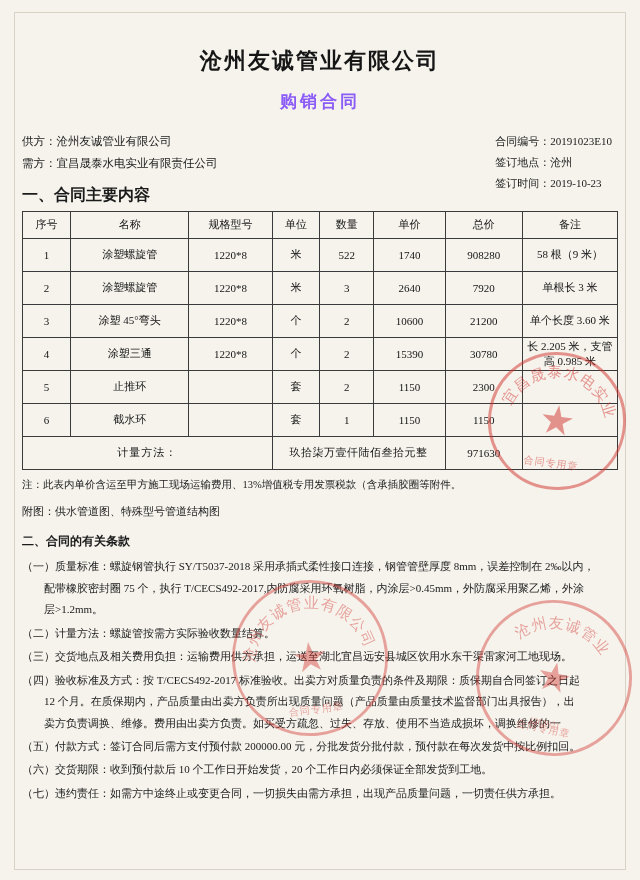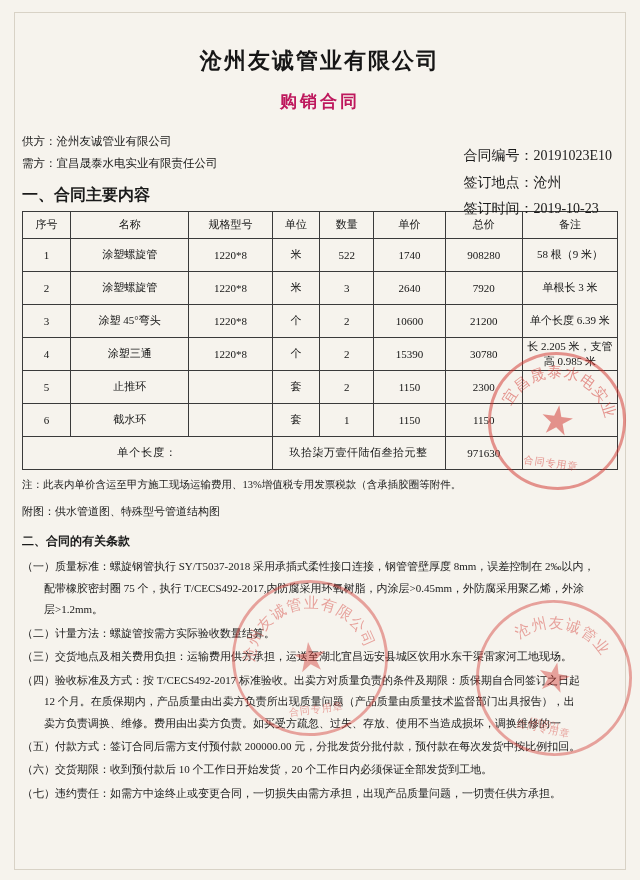--- a/index.html
+++ b/index.html
@@ -45,21 +45,21 @@
     letter-spacing: 2px;
     margin-top: 28px;
     color: #161616;
   }
   .doc-title {
     text-align: center;
     font-size: 17px;
     font-weight: bold;
     letter-spacing: 3px;
     margin-top: 14px;
-    color: #be185d;
+    color: #8b5cf6;
   }
 
   
   .meta-block {
     margin-top: 18px;
     position: relative;
     font-size: 11.5px;
     line-height: 1.9;
   }
   .party-line {
@@ -67,23 +67,23 @@
   }
   .party-label {
     display: inline-block;
   }
   .party-value {
     display: inline-block;
   }
   .meta-right {
     position: absolute;
     right: 6px;
-    top: 12px;
+    top: 0;
     text-align: left;
-    font-size: 14px;
+    font-size: 11px;
     line-height: 1.9;
   }
   .meta-right div {
     white-space: nowrap;
   }
 
   .section-heading {
     font-size: 16px;
     font-weight: bold;
     margin-top: 10px;
@@ -296,21 +296,21 @@
           <td>单根长 3 米</td>
         </tr>
         <tr>
           <td>3</td>
           <td>涂塑 45°弯头</td>
           <td>1220*8</td>
           <td>个</td>
           <td>2</td>
           <td>10600</td>
           <td>21200</td>
-          <td>单个长度 6.39 米</td>
+          <td>单个长度 3.60 米</td>
         </tr>
         <tr>
           <td>4</td>
           <td>涂塑三通</td>
           <td>1220*8</td>
           <td>个</td>
           <td>2</td>
           <td>15390</td>
           <td>30780</td>
           <td>长 2.205 米，支管高 0.985 米</td>
@@ -329,21 +329,21 @@
           <td>6</td>
           <td>截水环</td>
           <td></td>
           <td>套</td>
           <td>1</td>
           <td>1150</td>
           <td>1150</td>
           <td></td>
         </tr>
         <tr>
-          <td colspan="3" class="amount-label">单个长度：</td>
+          <td colspan="3" class="amount-label">计量方法：</td>
           <td colspan="3" class="amount-words">玖拾柒万壹仟陆佰叁拾元整</td>
           <td>971630</td>
           <td></td>
         </tr>
       </tbody>
     </table>
 
     <div class="note-line">注：此表内单价含运至甲方施工现场运输费用、13%增值税专用发票税款（含承插胶圈等附件。</div>
     <div class="attach-line">附图：供水管道图、特殊型号管道结构图</div>
 

